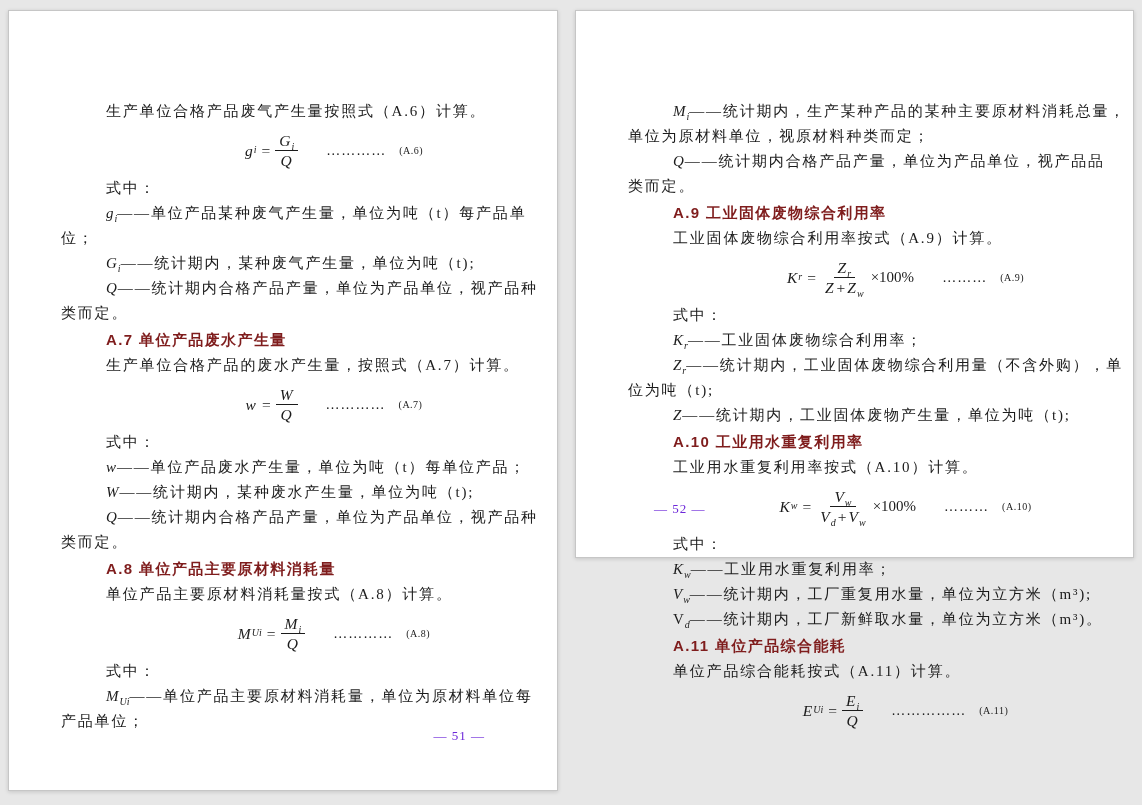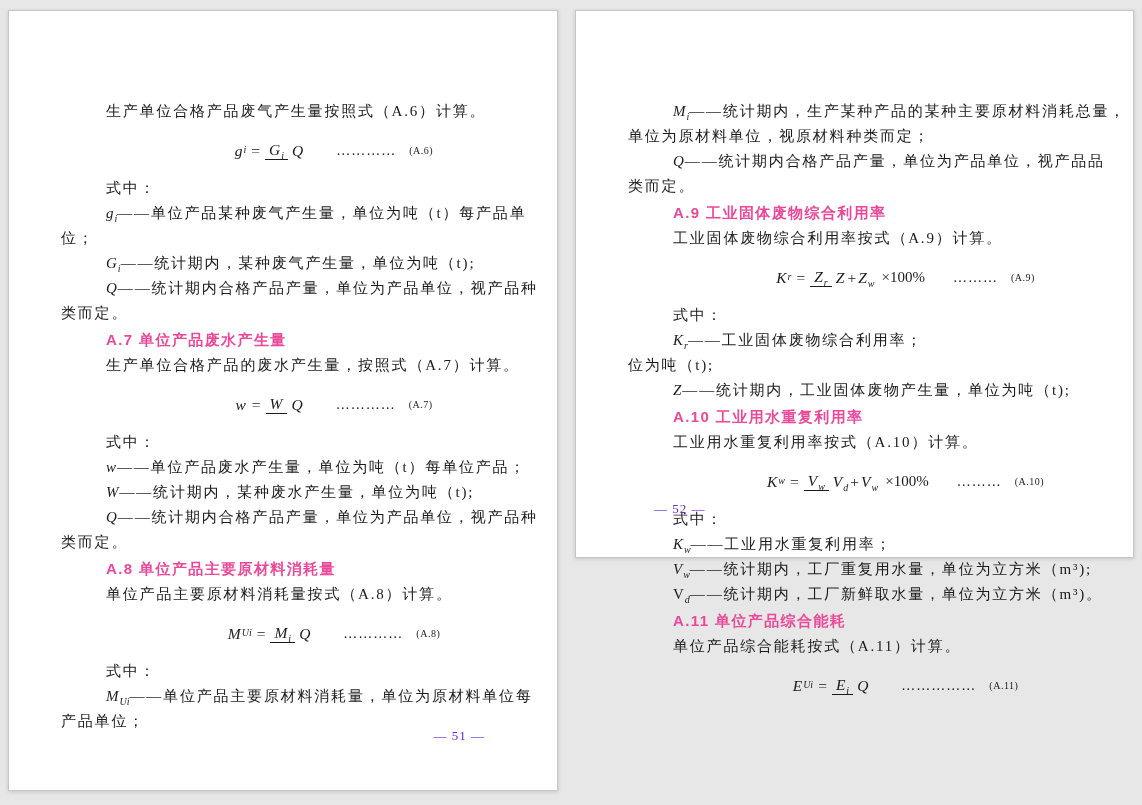--- a/index.html
+++ b/index.html
@@ -26,21 +26,21 @@
     font-size:15px;color:#1b1b1b;
     letter-spacing:1.8px;
     white-space:nowrap;
   }
   .cont{padding-left:0;}
   .h{
     font-weight:bold;
     font-family:"Liberation Sans","DejaVu Sans",sans-serif;
     letter-spacing:1.4px;
     line-height:27px;min-height:27px;
-    color:#ec4899;
+    color:#7f1d1d;
   }
   .v{
     font-style:italic;
     font-family:"Liberation Serif","DejaVu Serif",serif;
     letter-spacing:0;
     padding-right:1px;
   }
   .v.up{font-style:normal;}
   sub{
     font-size:10px;
@@ -55,21 +55,21 @@
     padding-left:70px;
     letter-spacing:0;
   }
   .fbody{
     display:inline-flex;align-items:center;
     font-style:italic;font-size:15.5px;
     letter-spacing:0;
   }
   .eq{margin:0 5px;font-style:normal;}
   .op{font-style:normal;margin:0 2px;}
-  .frac{display:inline-flex;flex-direction:row;align-items:center;}
+  .frac{display:inline-flex;flex-direction:column;align-items:center;}
   .num{display:block;padding:0 4px 1px;border-bottom:1px solid #1b1b1b;line-height:17px;text-align:center;}
   .den{display:block;padding:1px 4px 0;line-height:17px;text-align:center;}
   .mult{font-style:normal;margin-left:3px;font-size:15px;text-align:right;}
   .dots{
     margin:0 13px 0 28px;
     font-size:14px;letter-spacing:1px;color:#1b1b1b;
     font-style:normal;
   }
   .flabel{font-size:10px;letter-spacing:0.5px;font-style:normal;}
   .page-number{
@@ -164,20 +164,21 @@
               <span class="num"><span class="v">Z</span><sub>r</sub></span>
               <span class="den"><span class="v">Z</span><span class="op">+</span><span class="v">Z</span><sub>w</sub></span>
             </span>
             <span class="mult">×100%</span>
           </span>
           <span class="dots">………</span>
           <span class="flabel">(A.9)</span>
         </div>
         <div class="line body">式中：</div>
         <div class="line def"><span class="v">K</span><sub>r</sub><span class="t">——工业固体废物综合利用率；</span></div>
+        <div class="line def"><span class="v">Z</span><sub>r</sub><span class="t">——统计期内，工业固体废物综合利用量（不含外购），单</span></div>
         <div class="line cont">位为吨（t);</div>
         <div class="line def"><span class="v">Z</span><span class="t">——统计期内，工业固体废物产生量，单位为吨（t);</span></div>
         <div class="line h">A.10 工业用水重复利用率</div>
         <div class="line body">工业用水重复利用率按式（A.10）计算。</div>
         <div class="line formula">
           <span class="fbody">
             <span class="v">K</span>
             <sub>w</sub>
             <span class="eq">=</span>
             <span class="frac">

